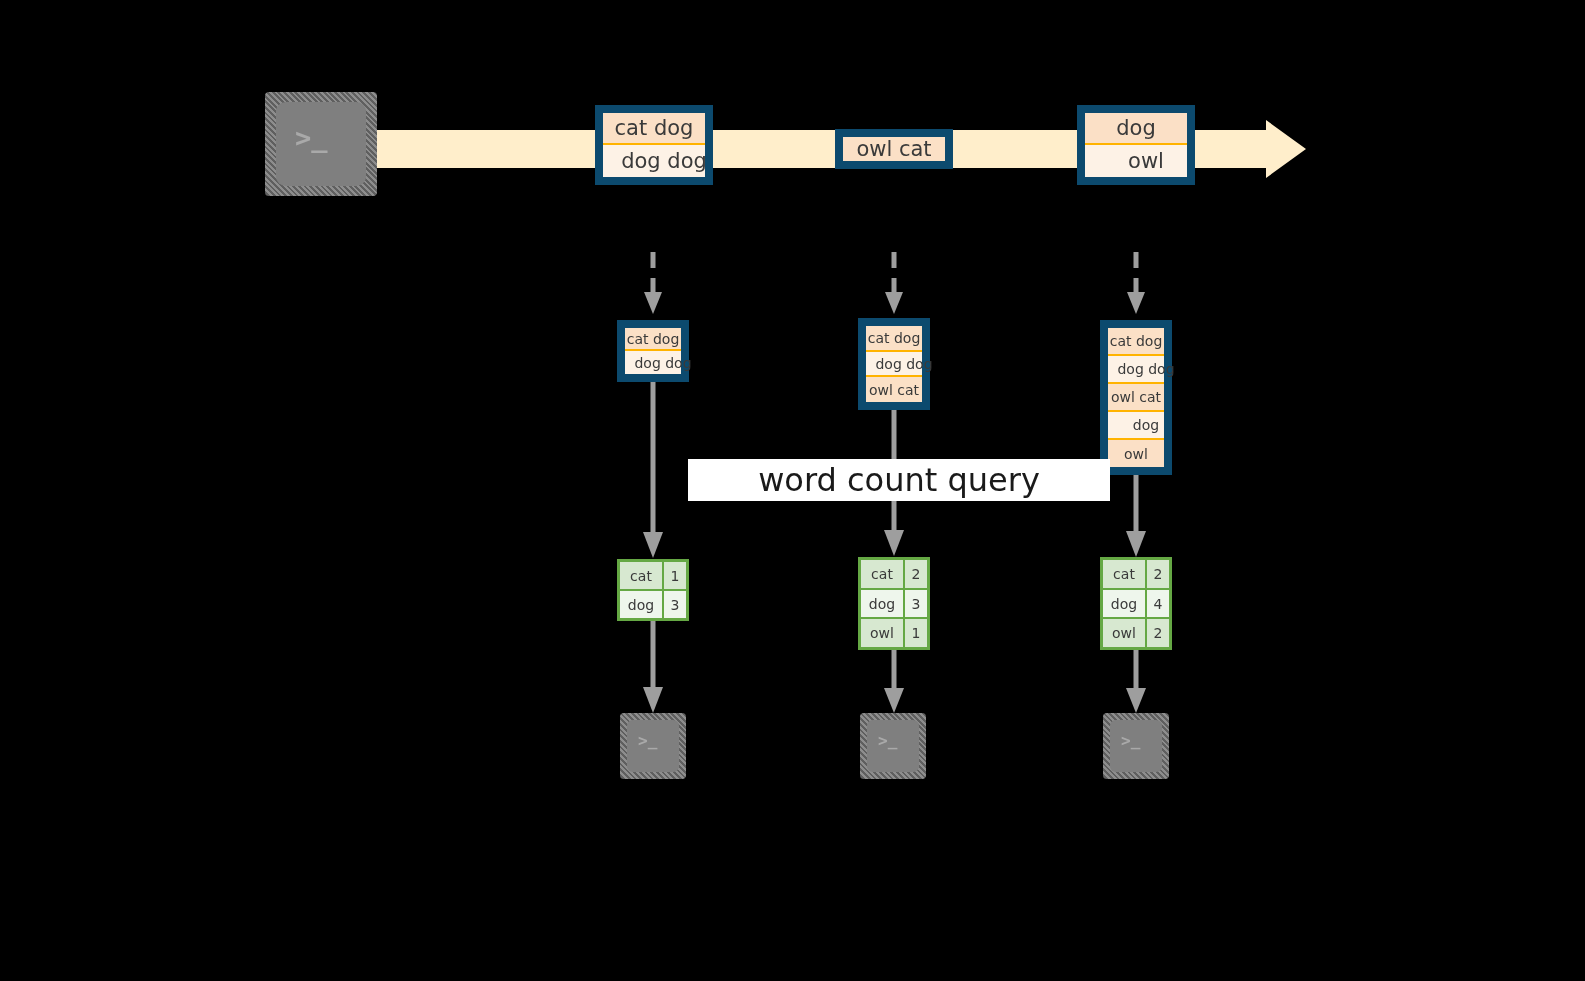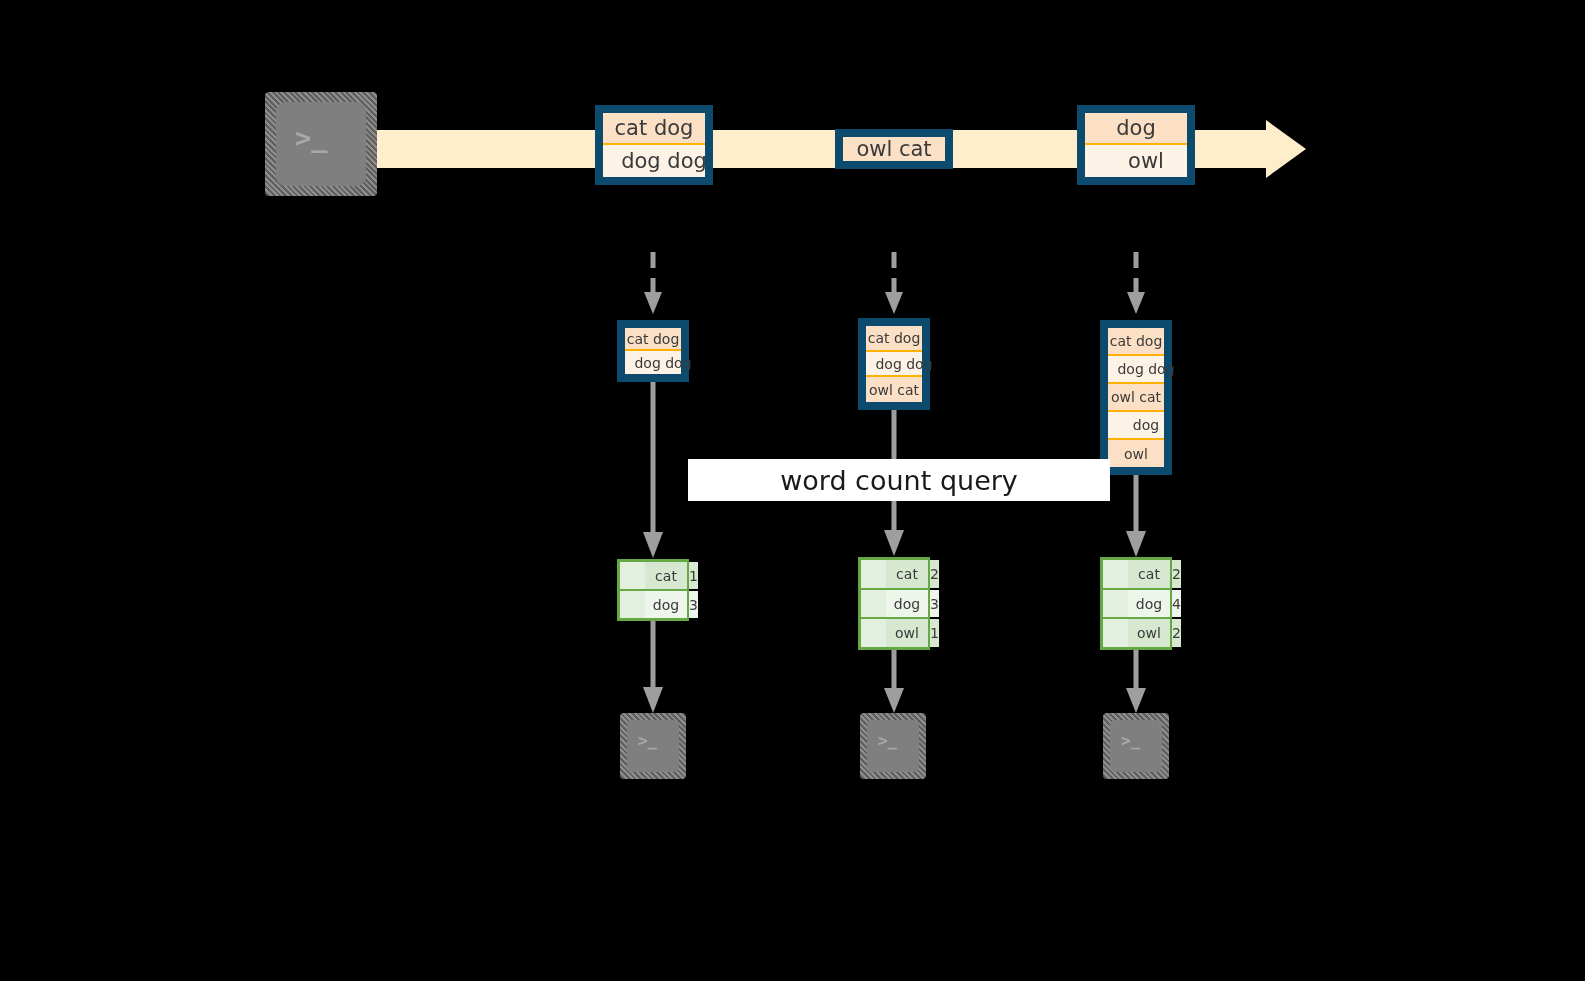--- a/index.html
+++ b/index.html
@@ -97,21 +97,20 @@
     box-sizing: border-box;
     display: flex;
     align-items: center;
     justify-content: center;
     color: #3a3a3a;
     white-space: nowrap;
   }
   .res-cell.key {
     flex: 0 0 auto;
     border-right: 2px solid #65a844;
-    margin-left: 25px;
   }
   .res-cell.val { flex: 1 1 auto; }
   .res-row.dark  .res-cell { background: #d7e8d0; }
   .res-row.lightr .res-cell { background: #eef6ec; }
 
   
   .banner {
     position: absolute;
     background: #ffffff;
     color: #1a1a1a;
@@ -266,15 +265,15 @@
     <line x1="12" y1="0" x2="12" y2="40" stroke="#9e9e9e" stroke-width="5"></line>
     <path d="M2 38 L22 38 L12 63 Z" fill="#9e9e9e"></path>
   </svg>
 
   <div class="terminal" style="left:1103px; top:713px; width:66px; height:66px;">
     <div class="hatch"></div>
     <div class="inner" style="left:7px; top:7px; right:7px; bottom:7px;"></div>
     <div class="glyph" style="left:18px; top:20px; font-size:16px;">&gt;_</div>
   </div>
 
-  <div class="banner" style="left:688px; top:459px; width:422px; height:42px; font-size:27px;">word count query</div>
+  <div class="banner" style="left:688px; top:459px; width:422px; height:42px; font-size:32px;">word count query</div>
 
 </div>
 
 </body></html>

